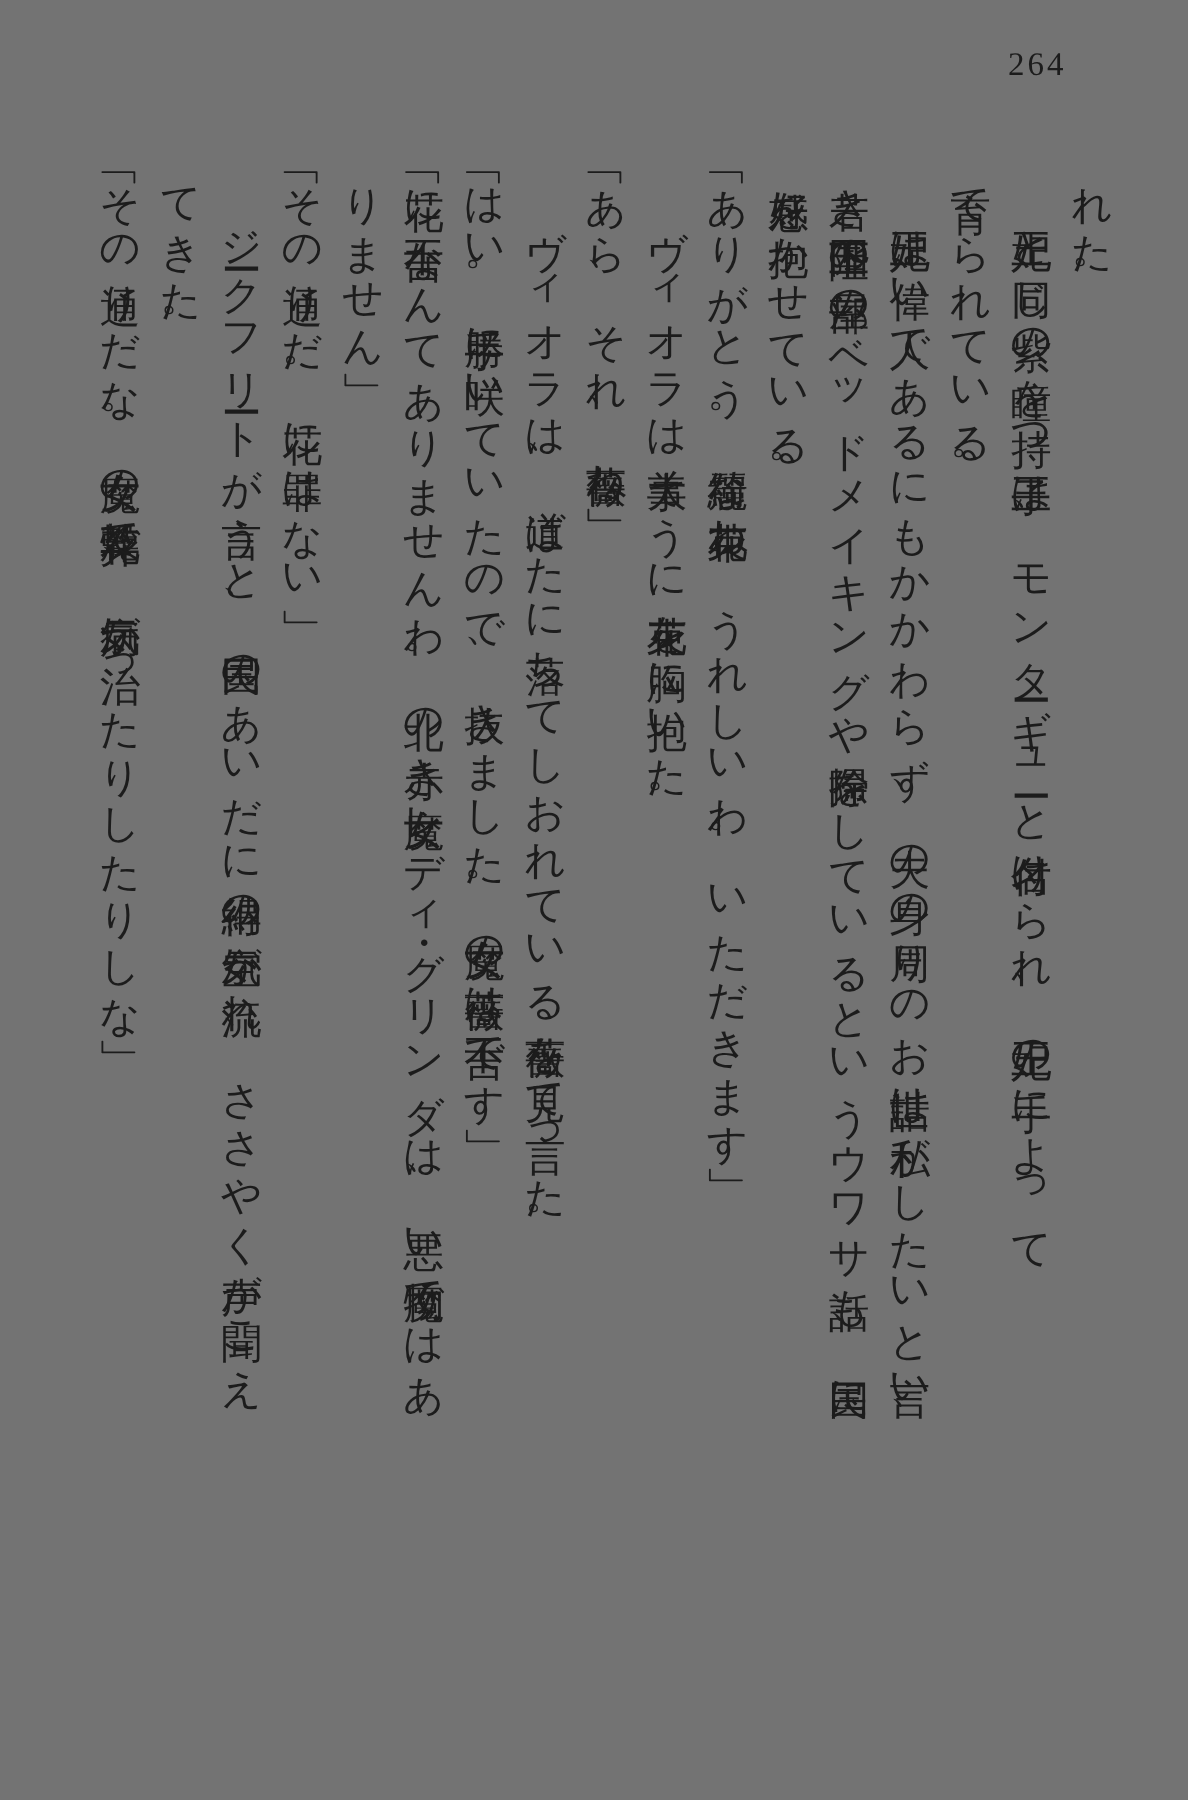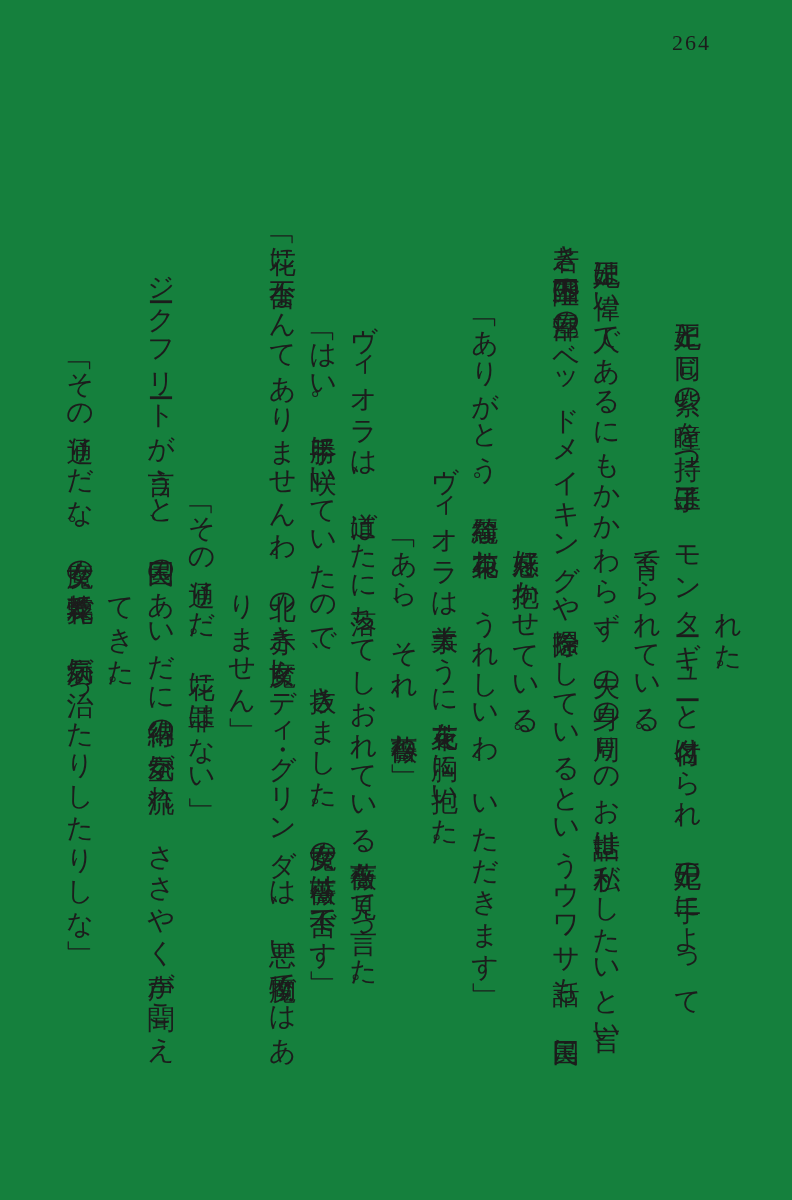--- a/index.html
+++ b/index.html
@@ -8,23 +8,22 @@
     width: 792px;
     height: 1200px;
     background: #ffffff;
     overflow: hidden;
     font-family: "Liberation Serif", "DejaVu Serif", serif;
   }
   .page {
     position: relative;
     width: 792px;
     height: 1200px;
-    background: #15803d;
+    background: #737373;
     color: #1c1c1c;
-    text-align: center;
   }
   .page-number {
     position: absolute;
     top: 30px;
     left: 672px;
     font-size: 22px;
     letter-spacing: 2px;
     color: #1c1c1c;
   }
   .text-area {

